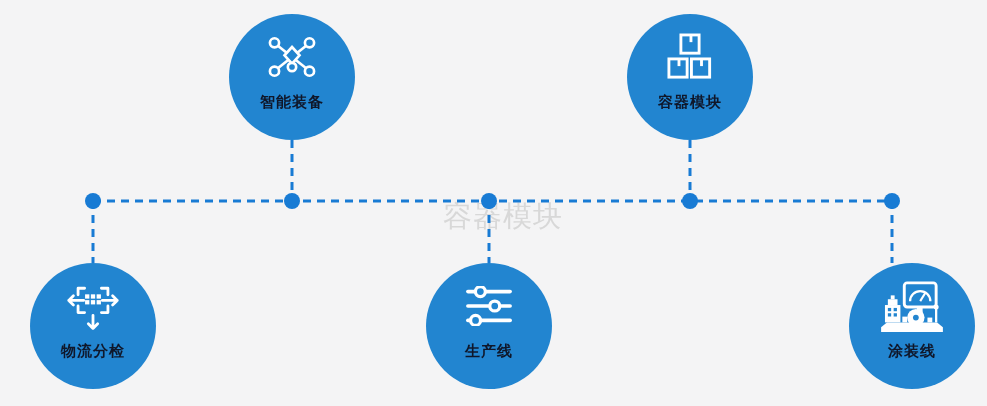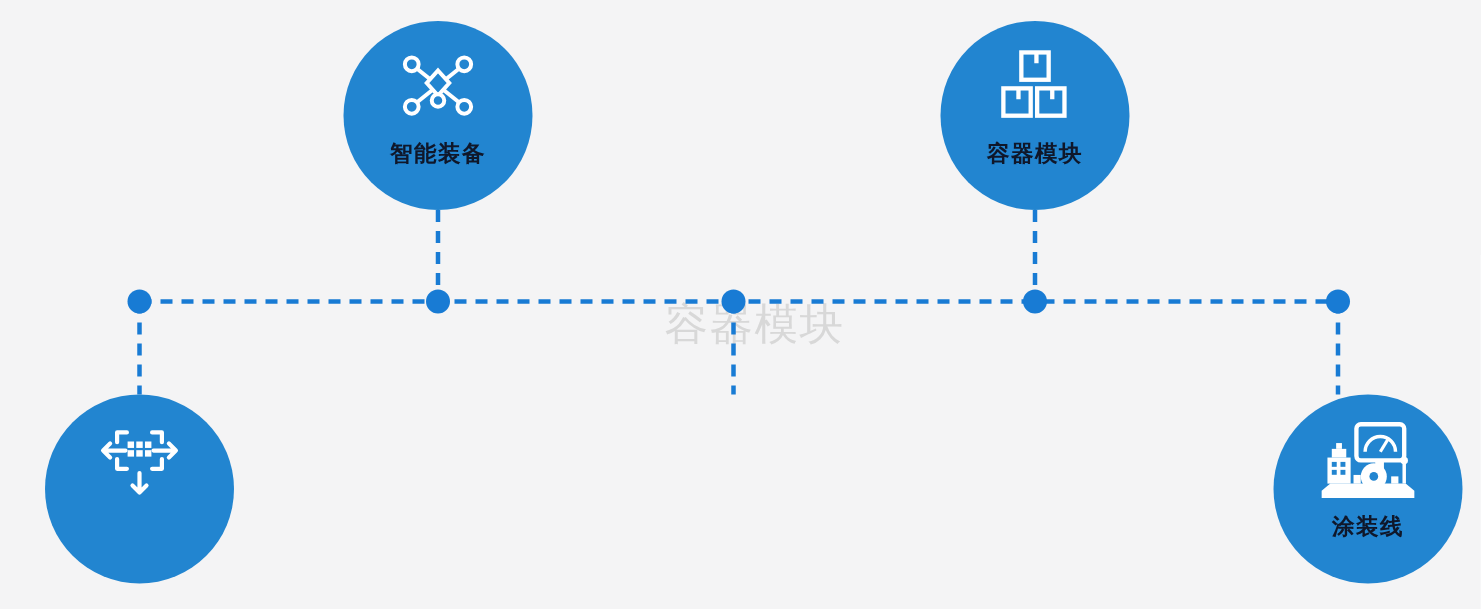--- a/index.html
+++ b/index.html
@@ -125,22 +125,38 @@
         <g fill="#ffffff">
           <rect x="21.5" y="17.5" width="4.6" height="4.6"></rect>
           <rect x="27.7" y="17.5" width="4.6" height="4.6"></rect>
           <rect x="33.9" y="17.5" width="4.6" height="4.6"></rect>
           <rect x="21.5" y="23.7" width="4.6" height="4.6"></rect>
           <rect x="27.7" y="23.7" width="4.6" height="4.6"></rect>
           <rect x="33.9" y="23.7" width="4.6" height="4.6"></rect>
         </g>
       </svg>
     </span>
+    <span class="node-label">物流分检</span>
   </div>
 
+  <div class="node" style="left:426px;top:263px">
+    <span class="node-icon">
+      <svg width="48" height="40" viewBox="0 0 50 40">
+        <g stroke="#ffffff" stroke-width="3.8" stroke-linecap="round" fill="none">
+          <line x1="3" y1="5" x2="47" y2="5"></line>
+          <line x1="3" y1="20" x2="47" y2="20"></line>
+          <line x1="3" y1="35" x2="47" y2="35"></line>
+          <circle cx="16" cy="5" r="5.2" fill="#2285d0" stroke-width="3.4"></circle>
+          <circle cx="31" cy="20" r="5.2" fill="#2285d0" stroke-width="3.4"></circle>
+          <circle cx="11" cy="35" r="5.2" fill="#2285d0" stroke-width="3.4"></circle>
+        </g>
+      </svg>
+    </span>
+    <span class="node-label">生产线</span>
+  </div>
 
   <div class="node" style="left:849px;top:263px">
     <span class="node-icon">
       <svg width="70" height="56" viewBox="0 0 72 58">
 
         <rect x="28" y="5" width="33" height="25" rx="3" fill="none" stroke="#ffffff" stroke-width="3"></rect>
         <path d="M34 24 a10.5 10.5 0 0 1 21 0" fill="none" stroke="#ffffff" stroke-width="2.4"></path>
         <line x1="44.5" y1="24" x2="50" y2="15" stroke="#ffffff" stroke-width="2.2"></line>
         <rect x="41" y="30" width="6" height="12" fill="#ffffff"></rect>
 

